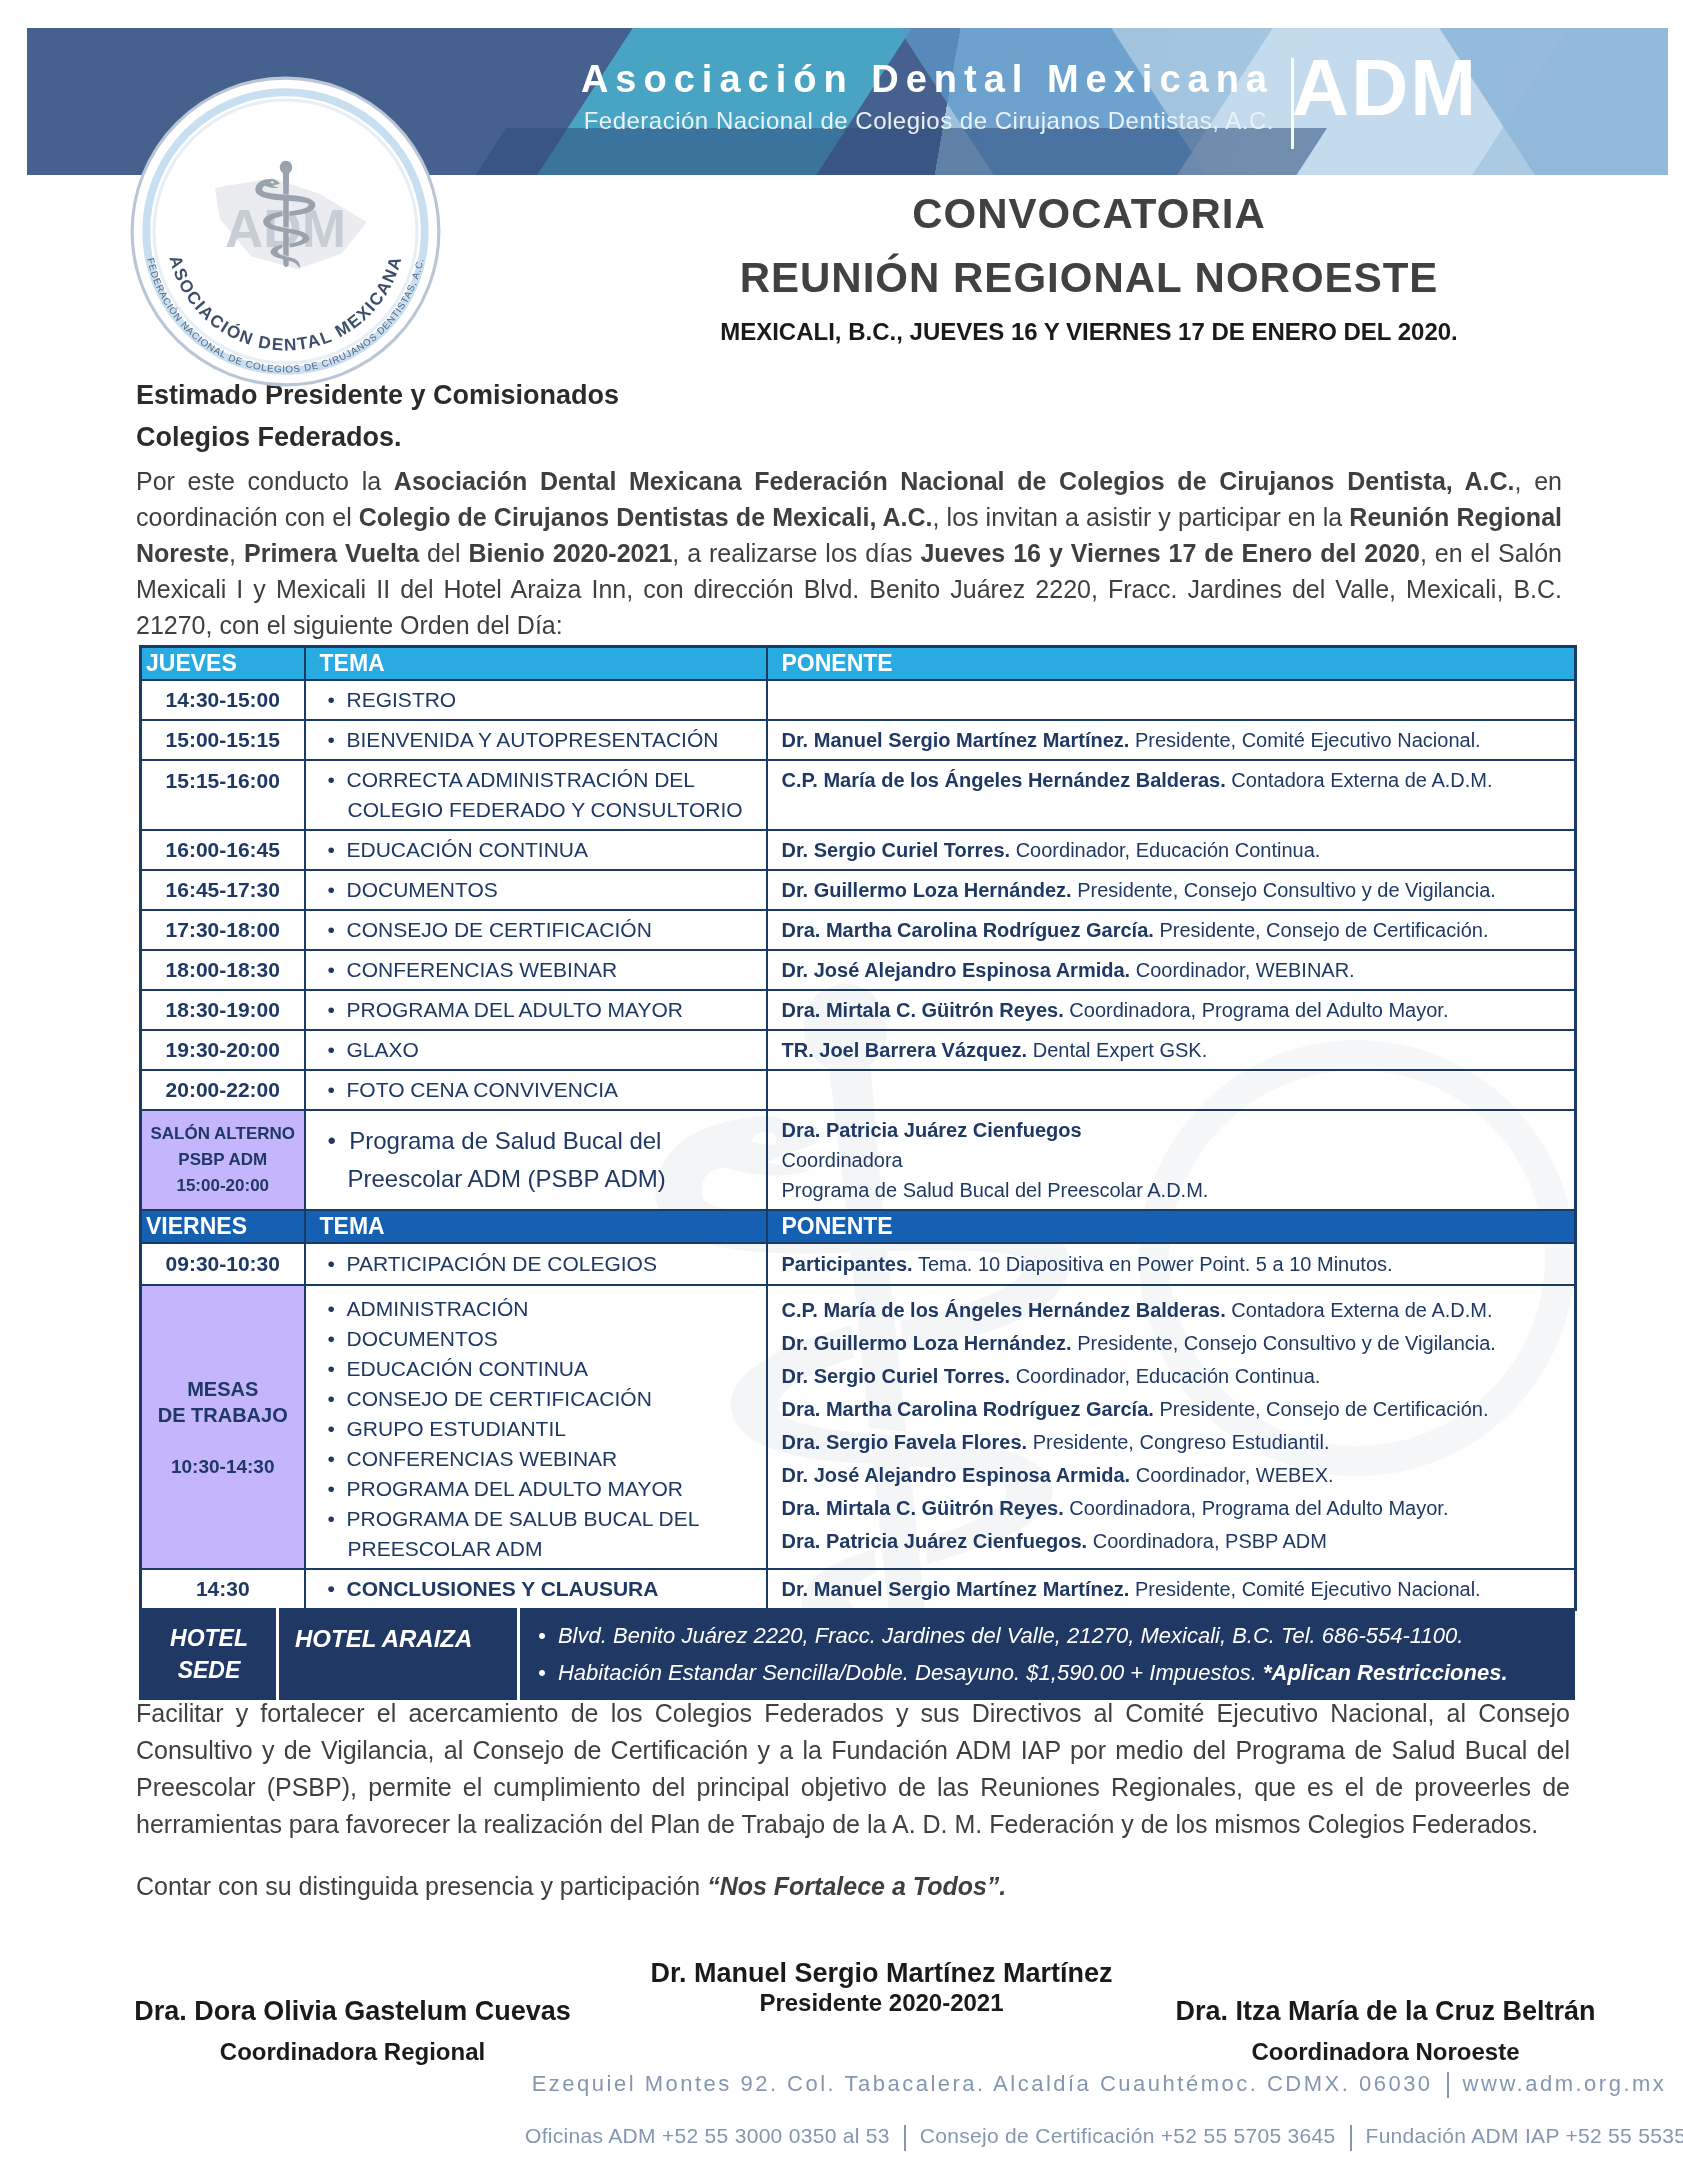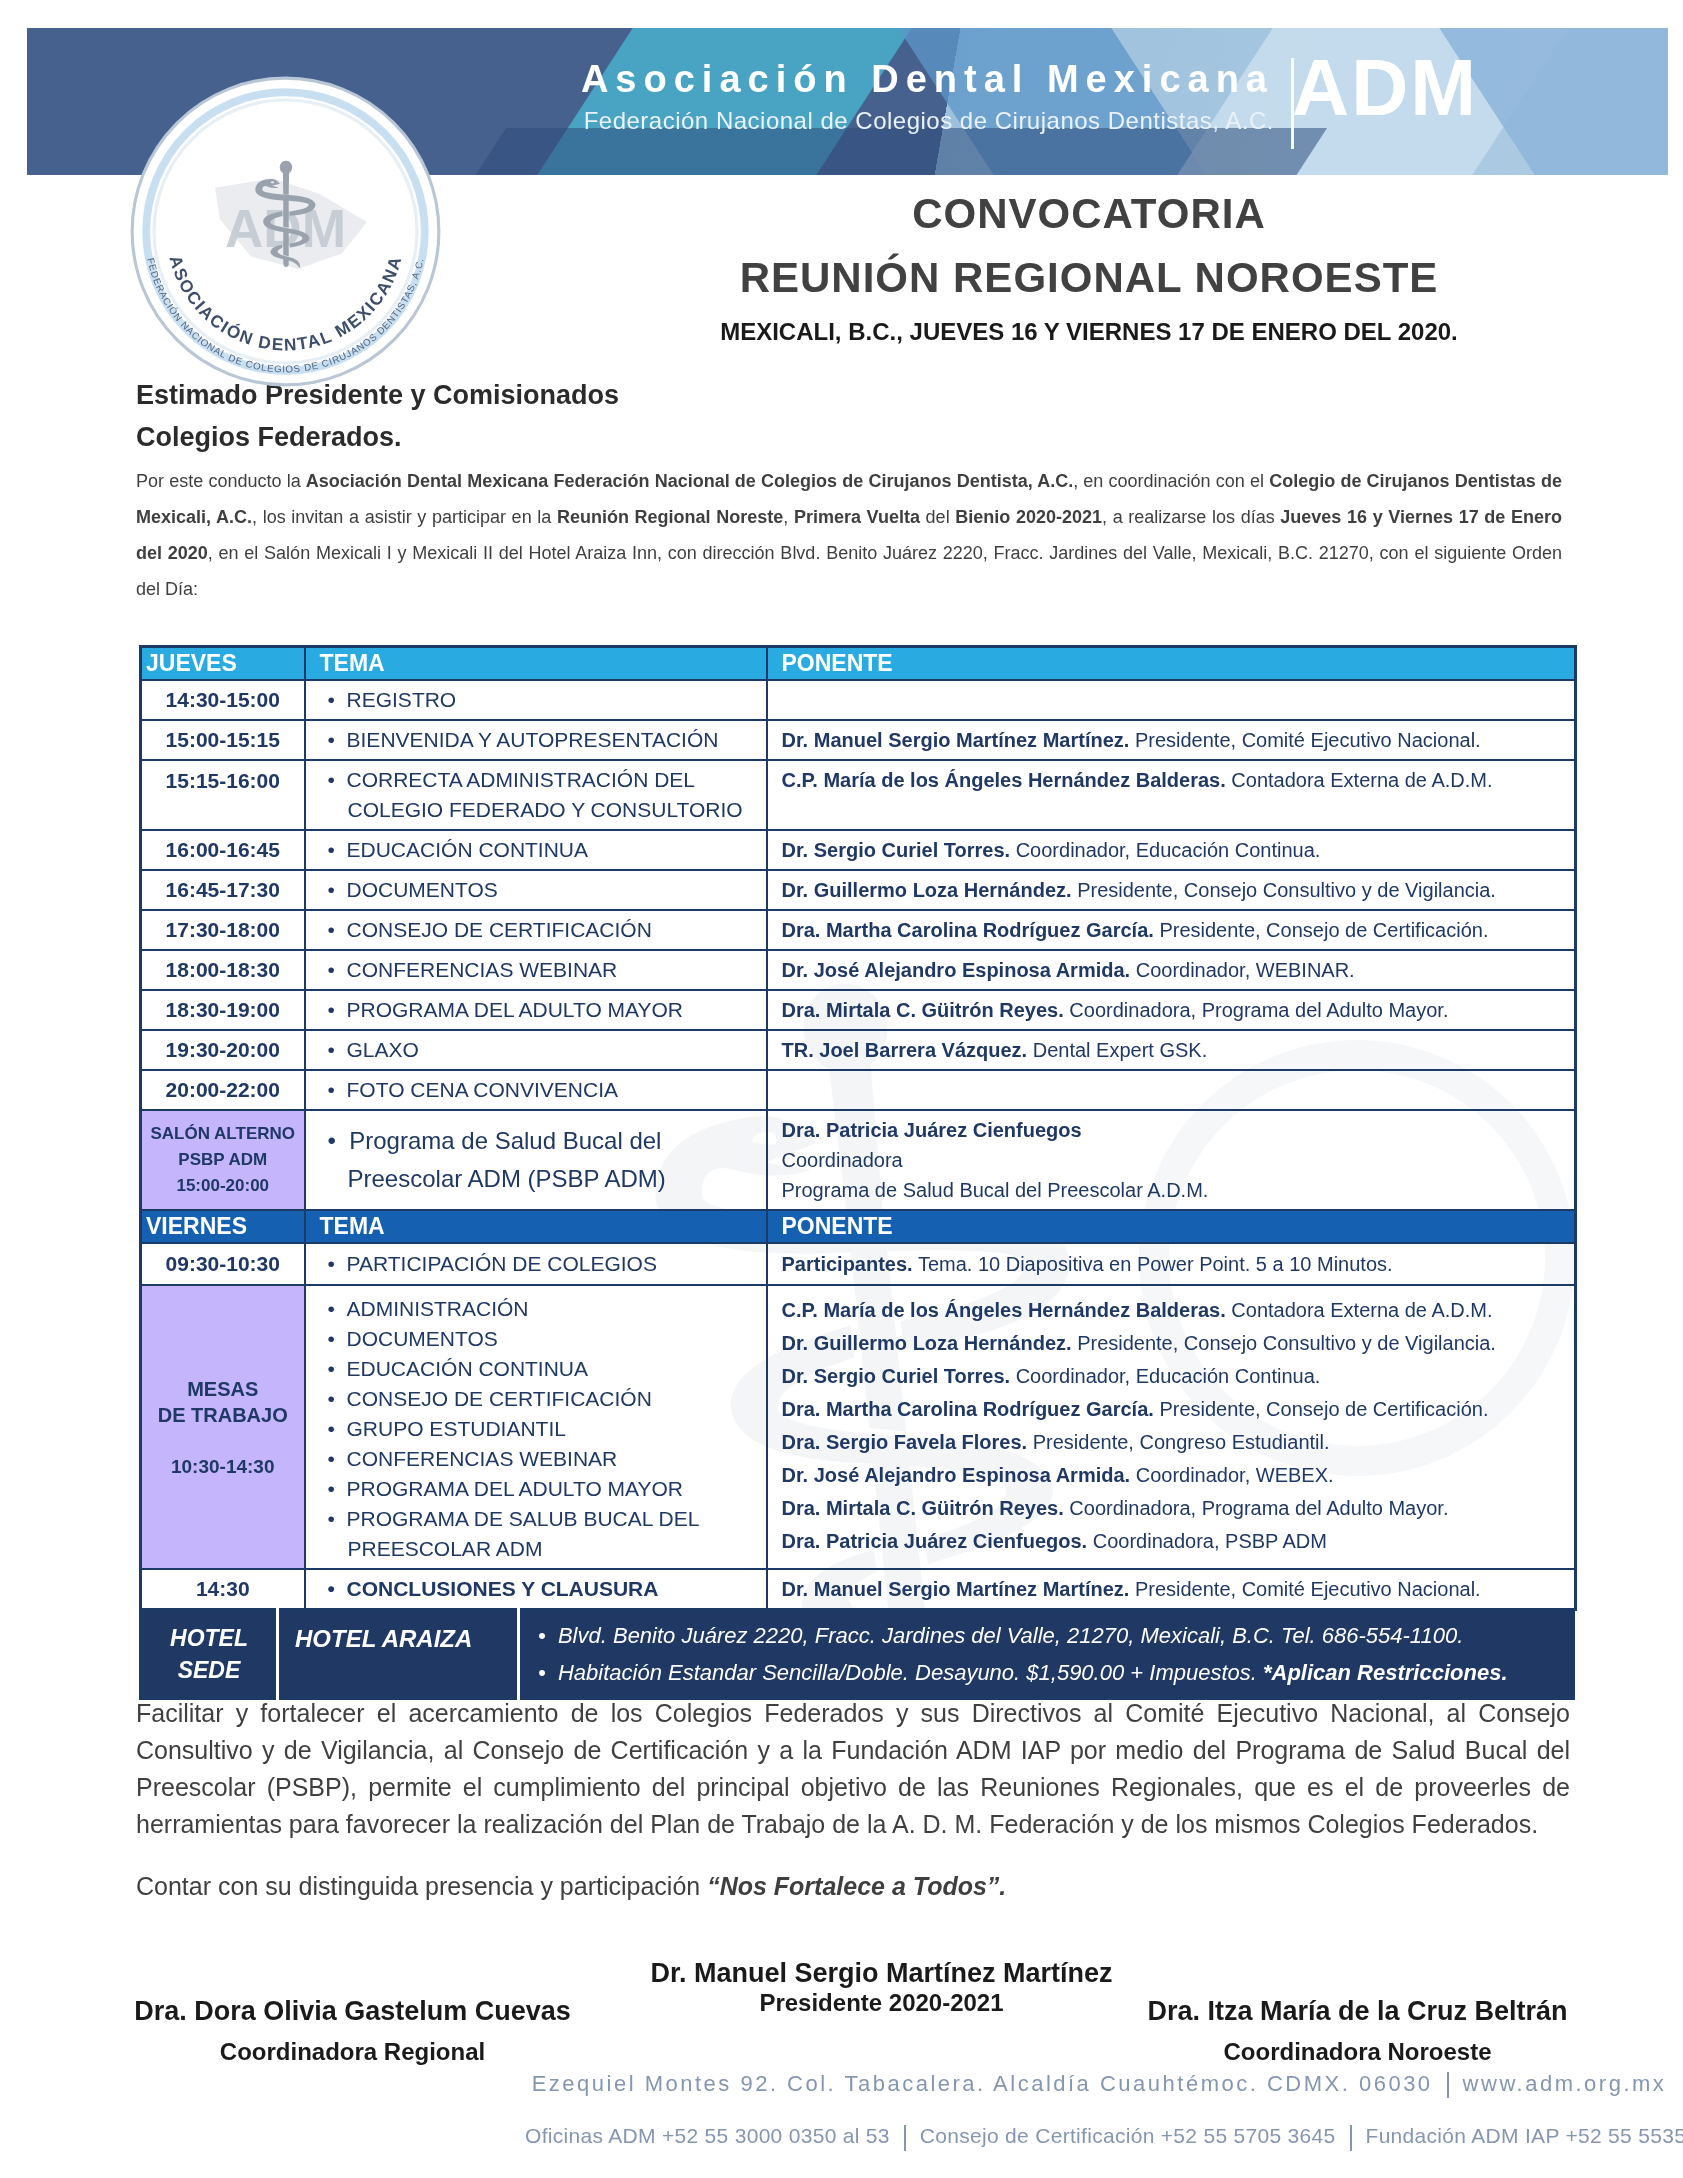--- a/index.html
+++ b/index.html
@@ -26,21 +26,21 @@
               letter-spacing:2px;z-index:2;}
   
   .logo{position:absolute;left:129px;top:75px;width:313px;height:313px;z-index:3;}
   
   .heading{position:absolute;left:495px;top:190px;width:1188px;text-align:center;z-index:2;}
   .h-title{font-size:42px;font-weight:bold;color:#414141;letter-spacing:1px;}
   .h-sub{font-size:42px;font-weight:bold;color:#414141;margin-top:16px;letter-spacing:1px;}
   .h-date{font-size:24px;font-weight:bold;color:#1A1A1A;margin-top:16px;}
   
   .greeting{position:absolute;left:136px;top:374px;font-size:27px;font-weight:bold;color:#2B2B2B;line-height:42px;}
-  .intro{position:absolute;left:136px;top:463px;width:1426px;font-size:18px;line-height:36px;
+  .intro{position:absolute;left:136px;top:463px;width:1426px;font-size:25px;line-height:36px;
          text-align:justify;color:#3F3F3F;margin:0;z-index:1;}
   
   .tablewrap{position:absolute;left:139px;top:645px;width:1436px;z-index:1;}
   table{border-collapse:collapse;width:1436px;table-layout:fixed;}
   .main col.c1{width:164px;} .main col.c2{width:462px;} .main col.c3{width:809px;}
   .main th,.main td{border:2px solid #1B3A66;vertical-align:middle;overflow:hidden;}
   .main{border:3px solid #1B3A66;}
   th.head{color:#fff;font-size:23px;font-weight:bold;text-align:left;padding:2px 10px 2px 14px;}
   th.head.first{text-align:left;padding-left:4px;}
   .jueves th.head{background:#29ABE2;}
@@ -72,21 +72,21 @@
   .closing p{margin:0;font-size:25px;line-height:37px;text-align:justify;color:#3F3F3F;}
   .closing .p2{margin-top:25px;text-align:left;}
   
   .sig{position:absolute;text-align:center;color:#1A1A1A;z-index:1;}
   .sig .name{font-weight:bold;font-size:27px;}
   .sig .role{font-weight:bold;font-size:24px;}
   .sig-center{left:644px;top:1958px;width:475px;}
   .sig-center .role{margin-top:0;}
   .sig-left{left:115px;top:1996px;width:475px;}
   .sig-left .role{margin-top:11px;}
-  .sig-right{left:1120px;top:1996px;width:475px;text-align:center;}
+  .sig-right{left:1148px;top:1996px;width:475px;text-align:center;}
   .sig-right .role{margin-top:11px;}
   
   .footer{position:absolute;left:525px;top:2071px;width:1148px;text-align:center;color:#8496B0;z-index:1;}
   .f1{font-size:22px;letter-spacing:2.5px;white-space:nowrap;}
   .f2{font-size:21px;margin-top:26px;letter-spacing:0.3px;white-space:nowrap;}
   .fsep{display:inline-block;border-left:2px solid #8496B0;height:26px;vertical-align:middle;margin:0 14px;}
   .footer a{color:#8496B0;text-decoration:none;letter-spacing:2.5px;}
 </style>
 </head>
 <body>

